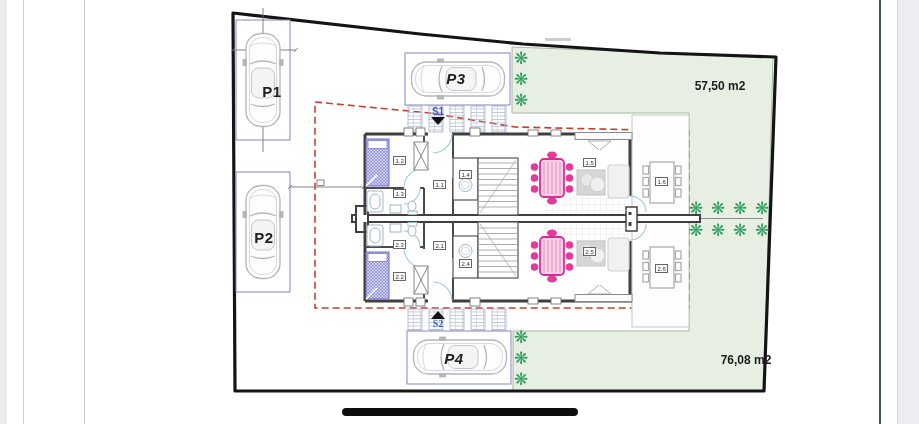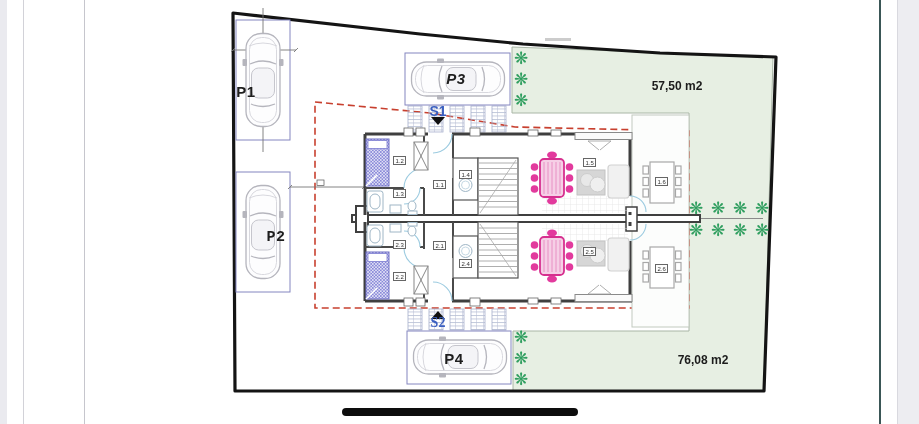--- a/index.html
+++ b/index.html
@@ -11,22 +11,22 @@
   
   .left-strip{left:0;top:0;width:7px;height:424px;background:#eaeaef;}
   .vline-a{left:23px;top:0;width:1px;height:424px;background:#d2d2d8;}
   .vline-b{left:84px;top:0;width:1px;height:424px;background:#c6c6cd;}
   .vline-c{left:879px;top:0;width:2px;height:424px;background:#3a5656;}
   .right-strip{left:897px;top:0;width:22px;height:424px;background:#ededf1;border-left:1px solid #d9d9df;}
   .homebar{left:342px;top:408px;width:236px;height:8px;background:#0d0d0d;border-radius:4px;}
   
   .lbl{position:absolute;transform:translate(-50%,-50%);white-space:nowrap;color:#222;}
   .p-label{font-size:15px;font-weight:600;letter-spacing:0.5px;color:#1e1e1e;}
-  .area-label{font-size:12px;font-weight:700;color:#1c1c1c;}
-  .s-label{font-size:14px;font-weight:700;color:#3a5fc0;}
+  .area-label{font-size:12px;font-weight:700;color:#1c1c1c;margin-left:43px;}
+  .s-label{font-size:10px;font-weight:700;color:#3a5fc0;}
   .room-label{
     position:absolute;font-size:6px;line-height:6px;padding:0.5px 1.5px;
     border:0.75px solid #666;background:#fdfdfd;color:#333;white-space:nowrap;
   }
   svg{position:absolute;left:0;top:0;}
 </style>
 </head>
 <body>
 
 <div id="shot">
@@ -294,24 +294,24 @@
       <text x="762" y="236">❋</text>
       <text x="521" y="343">❋</text>
       <text x="521" y="364">❋</text>
       <text x="521" y="385">❋</text>
     </g>
 
     <path d="M431,117 L445,117 L438,125 Z" fill="#111"></path>
     <path d="M431,319 L445,319 L438,311 Z" fill="#111"></path>
   </svg>
 
-  <div class="lbl p-label" style="left:246px;top:91px;">P1</div>
-  <div class="lbl p-label" style="left:276px;top:237px;font-family:Liberation Mono, monospace;">P2</div>
+  <div class="lbl p-label" style="left:272px;top:91px;">P1</div>
+  <div class="lbl p-label" style="left:264px;top:237px;">P2</div>
   <div class="lbl p-label" style="left:456px;top:78px;font-style:italic;">P3</div>
-  <div class="lbl p-label" style="left:454px;top:358px;">P4</div>
+  <div class="lbl p-label" style="left:454px;top:358px;font-style:italic;">P4</div>
 
   <div class="lbl area-label" style="left:677px;top:86px;">57,50 m2</div>
   <div class="lbl area-label" style="left:703px;top:360px;">76,08 m2</div>
 
   <div class="lbl s-label" style="left:438px;top:111px;">S1</div>
   <div class="lbl s-label" style="left:438px;top:323px;font-family:Liberation Serif, serif;">S2</div>
 
   <div class="room-label" style="left:433px;top:180px;">1.1</div>
   <div class="room-label" style="left:393px;top:156px;">1.2</div>
   <div class="room-label" style="left:393px;top:189px;">1.3</div>

